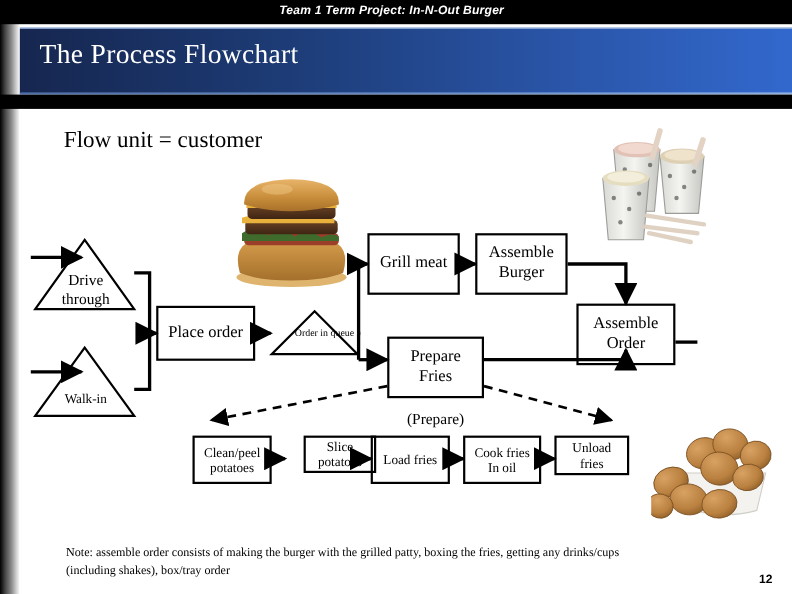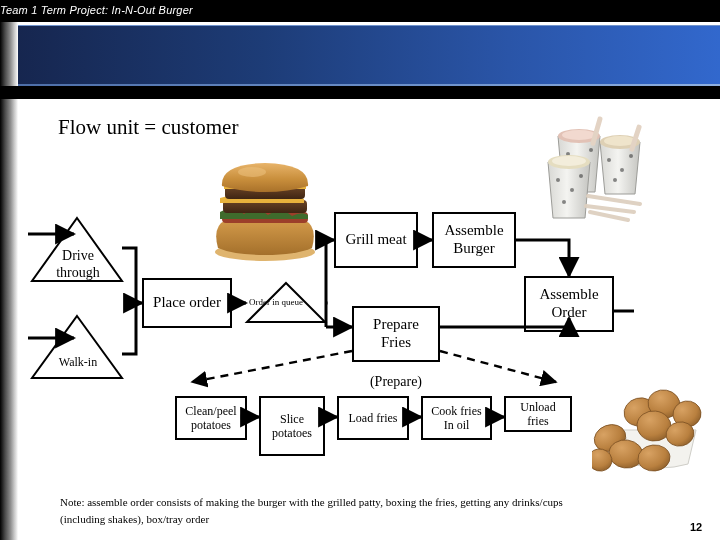--- a/index.html
+++ b/index.html
@@ -16,22 +16,22 @@
   .left-gradient{
     position:absolute;left:0;top:0;width:18px;height:540px;
     background:linear-gradient(to right,#000000 0%,#4a4a4a 28%,#8c8c8c 58%,#c9c9c9 80%,#efefef 95%,#ffffff 100%);
   }
   .top-black{
     position:absolute;left:0;top:0;width:720px;height:22px;background:#000000;
   }
   .header-kicker{
     position:absolute;left:0;top:1px;width:712px;height:20px;
     color:#ffffff;font-family:"Liberation Sans",sans-serif;
-    font-size:11px;font-weight:normal;font-style:italic;
-    text-align:left;line-height:18px;letter-spacing:.2px;
+    font-size:11px;font-weight:bold;font-style:italic;
+    text-align:center;line-height:18px;letter-spacing:.2px;
   }
   .title-bar{
     position:absolute;left:18px;top:25px;width:702px;height:59px;
     background:linear-gradient(to right,#16264f 0%,#1d3c77 35%,#2a55a8 70%,#3268cd 100%);
     border-top:1px solid #6f93cc;
   }
   .title-bar-underline{
     position:absolute;left:18px;top:84px;width:702px;height:2px;
     background:linear-gradient(to right,#4d6ea8 0%,#6f93cc 60%,#8fb0e0 100%);
   }
@@ -241,21 +241,21 @@
 
   <div class="flow-heading">Flow unit = customer</div>
 
   <div class="tri-label" style="left:42px;top:248px;width:72px;font-size:14px;">
     <span>Drive</span>
     <span>through</span>
   </div>
   <div class="tri-label" style="left:42px;top:355px;width:72px;font-size:12px;">
     <span>Walk-in</span>
   </div>
-  <div class="tri-label" style="left:240px;top:297px;width:72px;font-size:9px;">
+  <div class="tri-label" style="left:250px;top:297px;width:72px;font-size:9px;text-align:right;">
     <span>Order in</span>
     <span>queue</span>
   </div>
 
   <div class="pbox" style="left:142px;top:278px;width:90px;height:50px;font-size:15px;">
     <span>Place order</span>
   </div>
 
   <div class="pbox" style="left:334px;top:212px;width:84px;height:56px;font-size:15px;">
     <span>Grill meat</span>
@@ -275,21 +275,21 @@
     <span>Prepare</span>
     <span>Fries</span>
   </div>
 
   <div class="caption" style="left:352px;top:374px;width:88px;font-size:14px;">(Prepare)</div>
 
   <div class="pbox" style="left:175px;top:396px;width:72px;height:44px;font-size:12px;">
     <span>Clean/peel</span>
     <span>potatoes</span>
   </div>
-  <div class="pbox" style="left:259px;top:396px;width:66px;height:60px;font-size:12px;">
+  <div class="pbox" style="left:276px;top:396px;width:66px;height:34px;font-size:12px;">
     <span>Slice</span>
     <span>potatoes</span>
   </div>
   <div class="pbox" style="left:337px;top:396px;width:72px;height:44px;font-size:12px;">
     <span>Load fries</span>
   </div>
   <div class="pbox" style="left:421px;top:396px;width:71px;height:44px;font-size:12px;">
     <span>Cook fries</span>
     <span>In oil</span>
   </div>
@@ -300,14 +300,15 @@
 
   <div class="note">Note: assemble order consists of making the burger with the grilled patty, boxing the fries, getting any drinks/cups (including shakes), box/tray order</div>
   <div class="pagenum">12</div>
 
   <div class="left-gradient"></div>
   <div class="top-black"></div>
   <div class="header-kicker">Team 1 Term Project: In-N-Out Burger</div>
   <div class="title-bar"></div>
   <div class="title-bar-underline"></div>
   <div class="title-bar-black"></div>
+  <div class="slide-title">The Process Flowchart</div>
 
 </div>
 
 </body></html>

